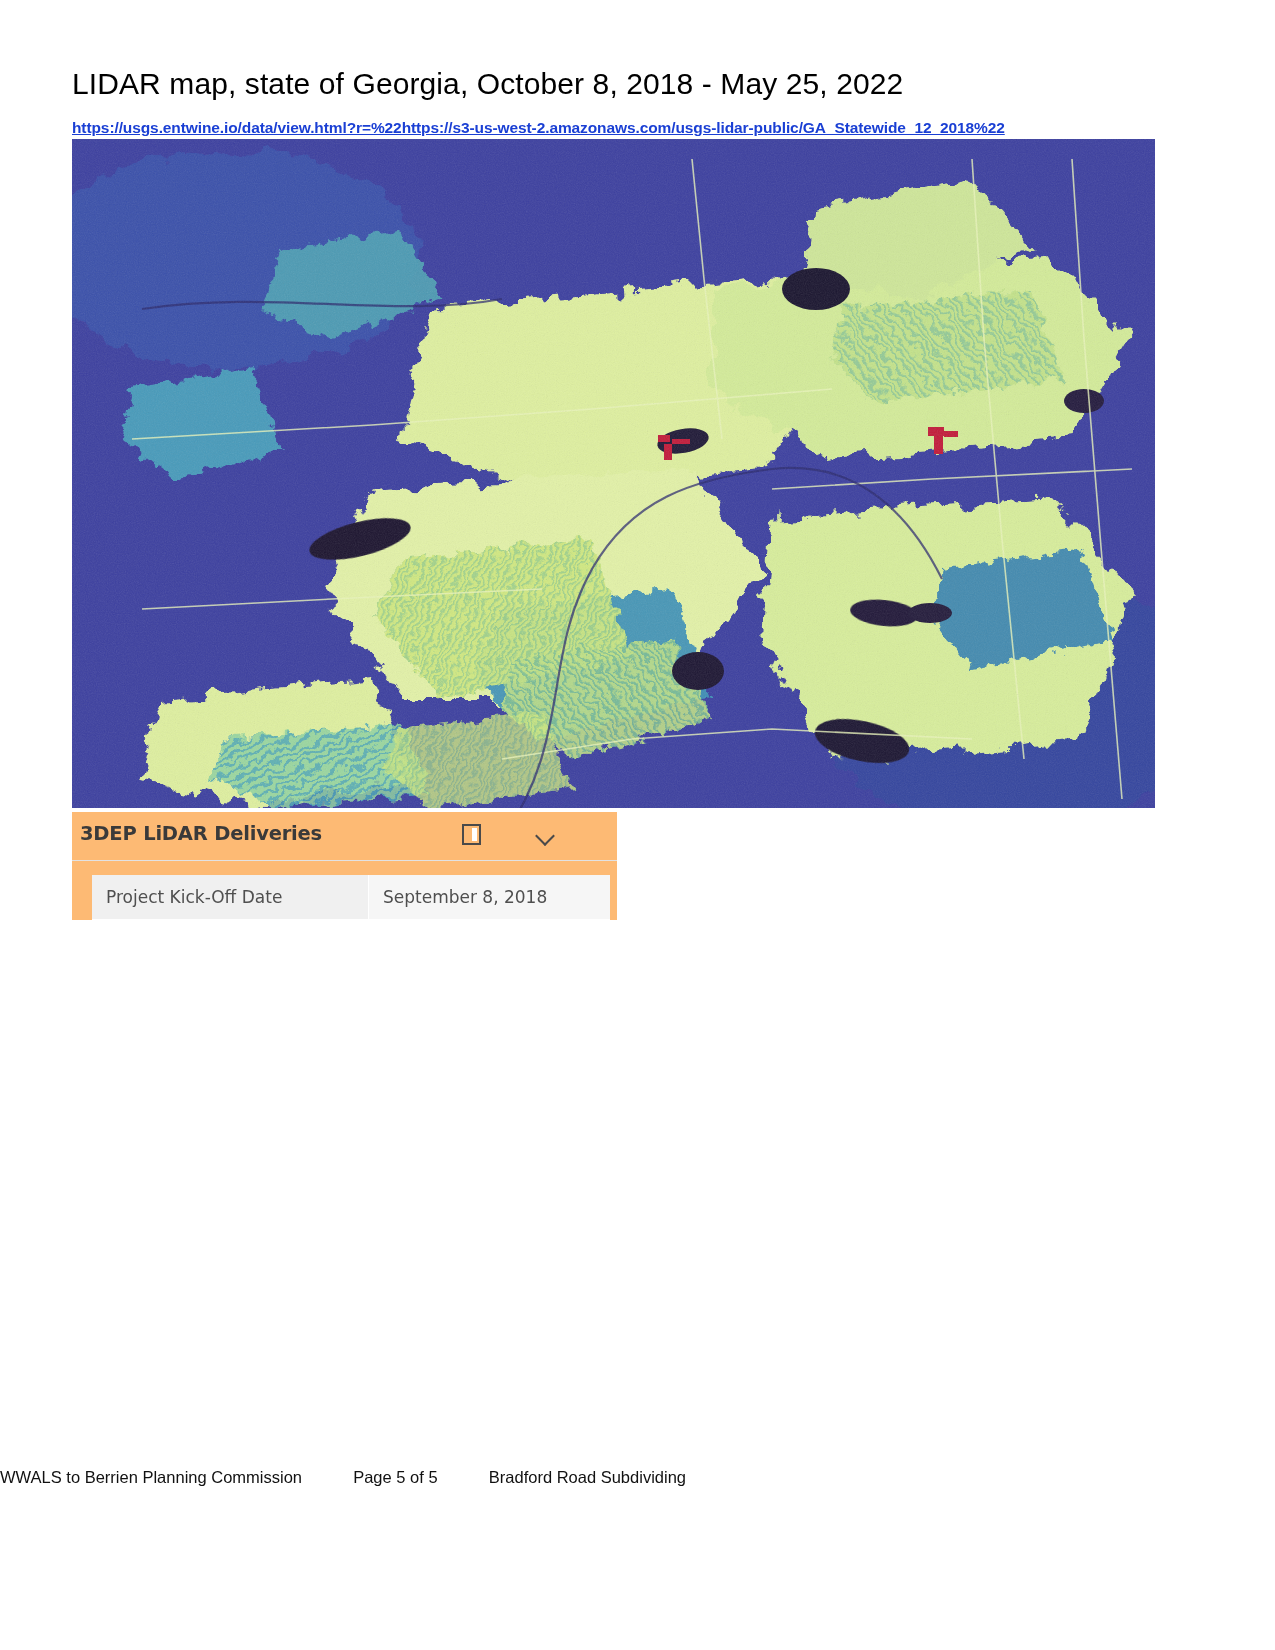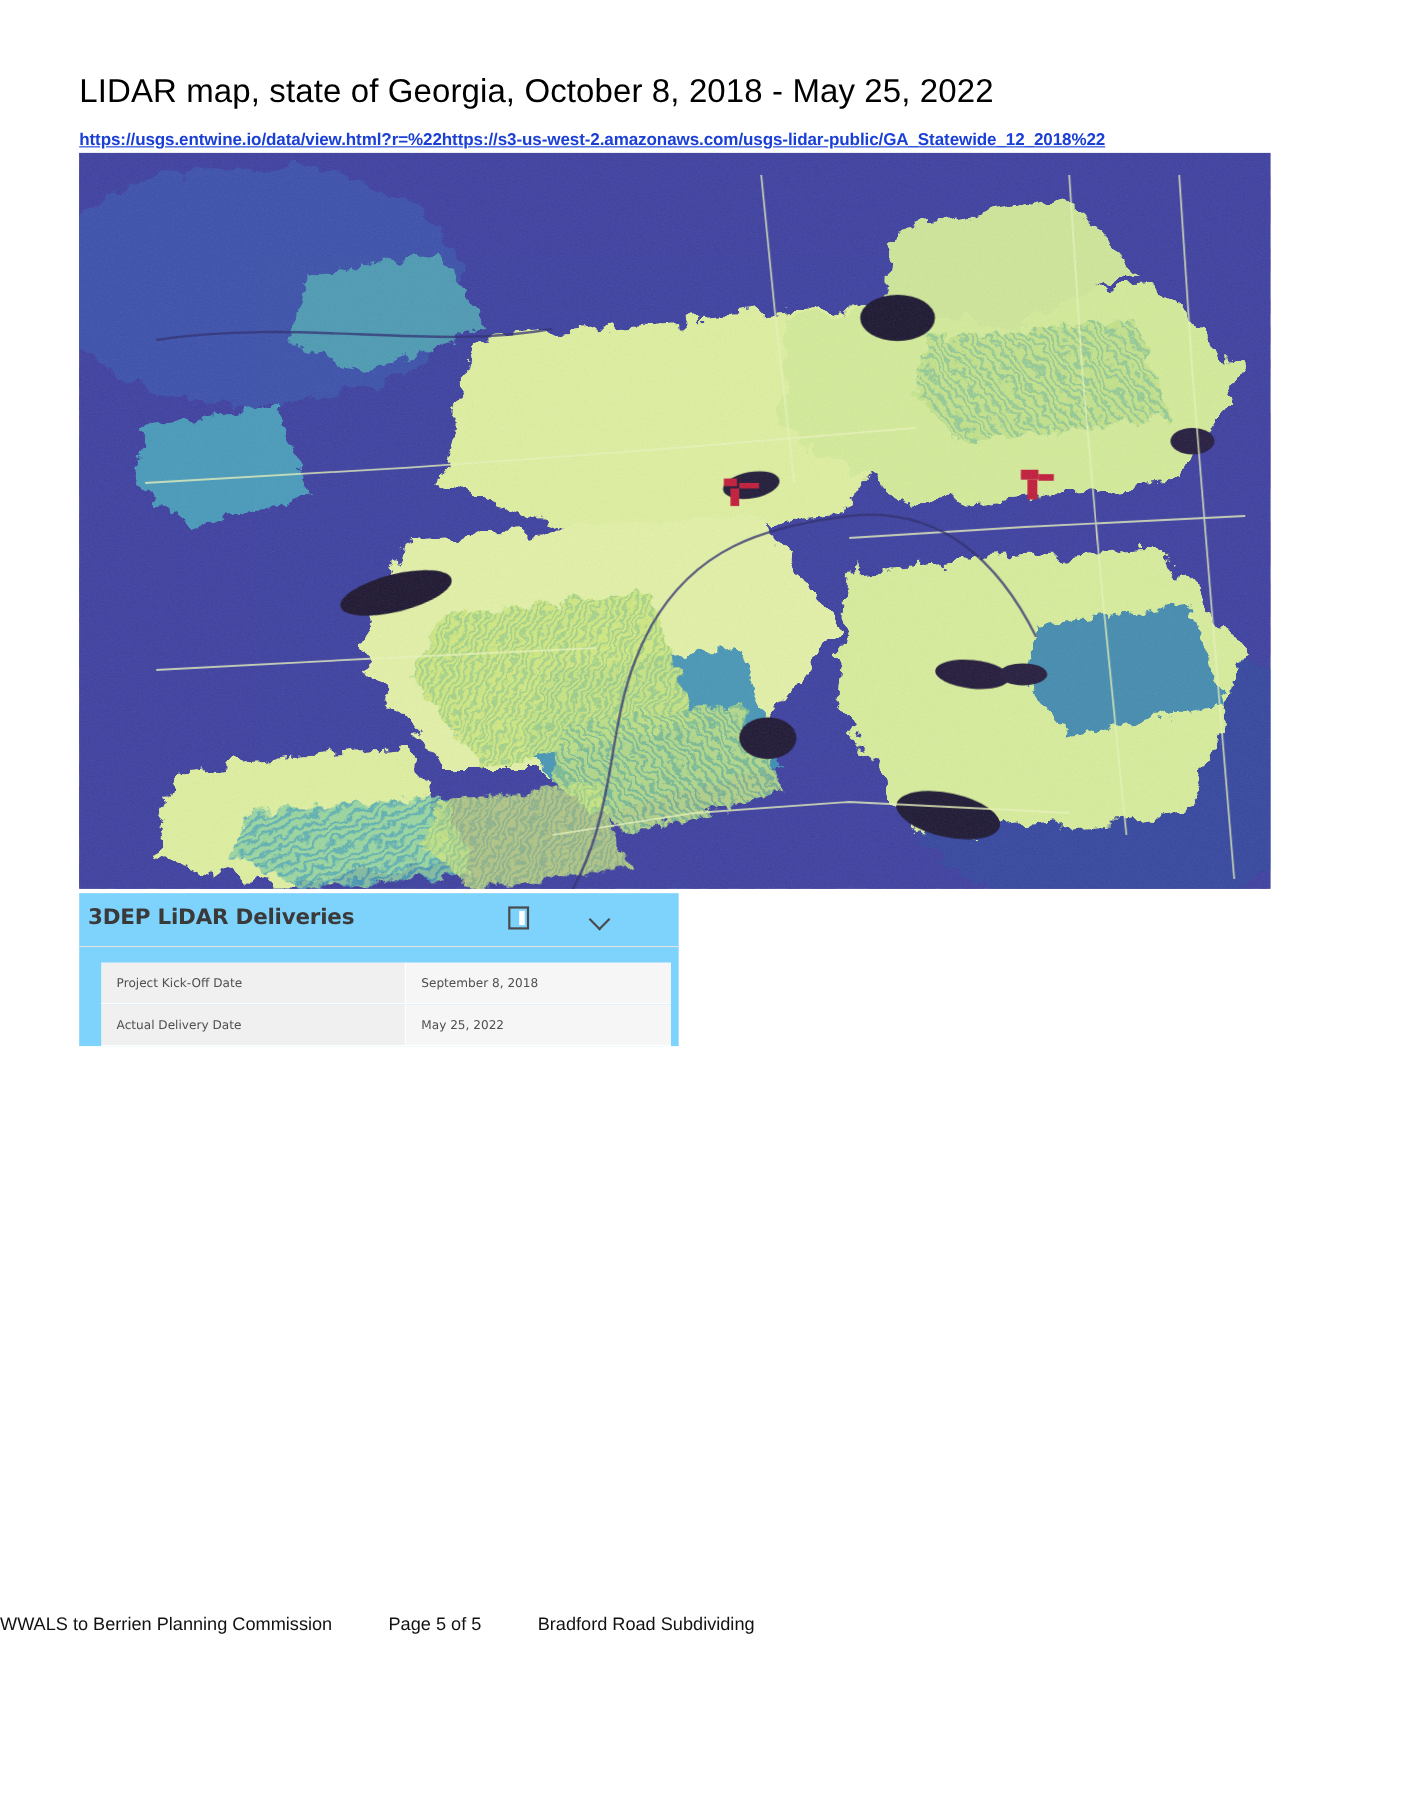--- a/index.html
+++ b/index.html
@@ -67,21 +67,21 @@
     height: 669px;
     display: block;
   }
 
   
   .panel {
     position: absolute;
     left: 72px;
     top: 812px;
     width: 545px;
-    background: #7dd3fc;
+    background: #fdba74;
     font-family: "DejaVu Sans", sans-serif;
   }
 
   .panel-header {
     position: relative;
     height: 48px;
     border-bottom: 1px solid #e2e2e2;
   }
   .panel-title {
     position: absolute;
@@ -185,21 +185,21 @@
     line-height: 27px;
     color: #4a4a4a;
     width: 520px;
     letter-spacing: -0.1px;
   }
 
   .panel-table {
     margin: 14px 0 0 20px;
     width: 518px;
     border-collapse: collapse;
-    font-size: 11px;
+    font-size: 17px;
     color: #4f4f4f;
   }
   .panel-table tr {
     border-bottom: 1px solid #ffffff;
   }
   .panel-table td {
     padding: 12px 10px 12px 14px;
     background: #f0f0f0;
     vertical-align: middle;
   }
@@ -347,24 +347,20 @@
     </div>
 
 
 
     <table class="panel-table">
       <tbody>
         <tr>
           <td class="k">Project Kick-Off Date</td>
           <td class="v">September 8, 2018</td>
         </tr>
-        <tr>
-          <td class="k">Actual Delivery Date</td>
-          <td class="v">May 25, 2022</td>
-        </tr>
       </tbody>
     </table>
   </div>
 
   <div class="footer">
     <span>WWALS to Berrien Planning Commission</span>
     <span class="gap"></span>
     <span>Page 5 of 5</span>
     <span class="gap"></span>
     <span>Bradford Road Subdividing</span>

